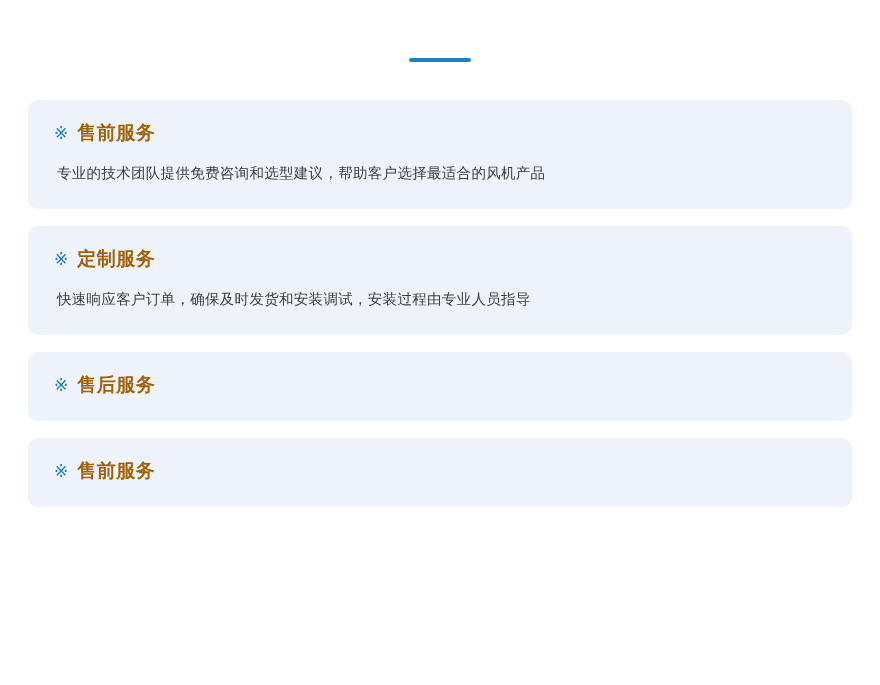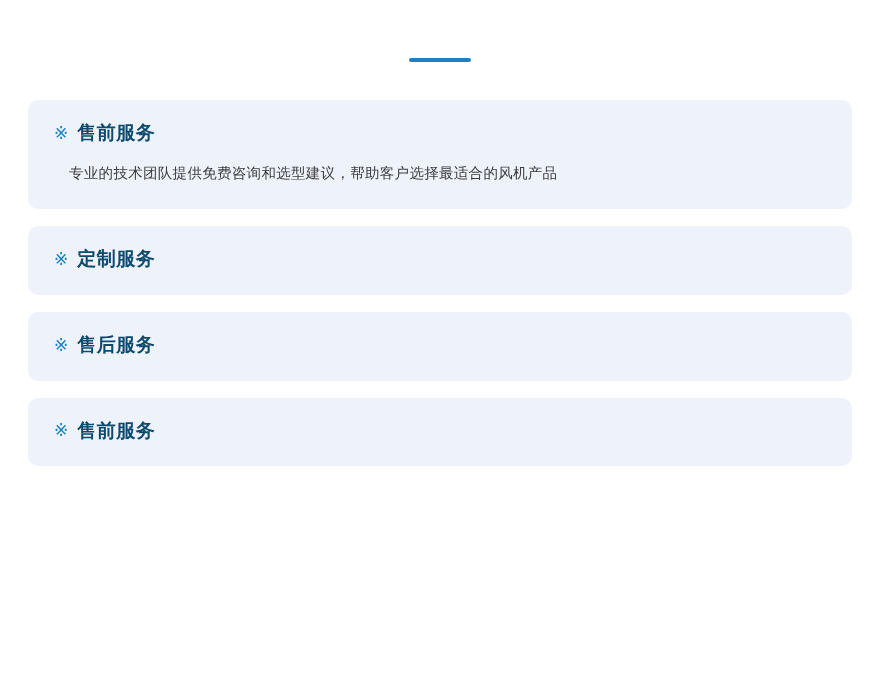--- a/index.html
+++ b/index.html
@@ -58,27 +58,27 @@
   }
   .mark-icon {
     color: #1d7fc4;
     font-size: 17px;
     line-height: 1;
     display: inline-block;
   }
   .card-title {
     font-size: 19px;
     font-weight: bold;
-    color: #0c4a6e;
+    color: #a16207;
     letter-spacing: 0.5px;
     line-height: 1.2;
   }
   .card-desc {
     margin-top: 17px;
-    margin-left: 15px;
+    margin-left: 3px;
     font-size: 14.5px;
     color: #3c3c3c;
     line-height: 1.6;
     letter-spacing: 0.3px;
   }
 </style>
 </head>
 <body>
 
 <div class="page">
@@ -95,20 +95,21 @@
         <span class="card-title">售前服务</span>
       </div>
       <div class="card-desc">专业的技术团队提供免费咨询和选型建议，帮助客户选择最适合的风机产品</div>
     </div>
 
     <div class="card">
       <div class="card-head">
         <span class="mark-icon">※</span>
         <span class="card-title">定制服务</span>
       </div>
+      <div class="card-desc">快速响应客户订单，确保及时发货和安装调试，安装过程由专业人员指导</div>
     </div>
 
     <div class="card">
       <div class="card-head">
         <span class="mark-icon">※</span>
         <span class="card-title">售后服务</span>
       </div>
     </div>
 
     <div class="card">

